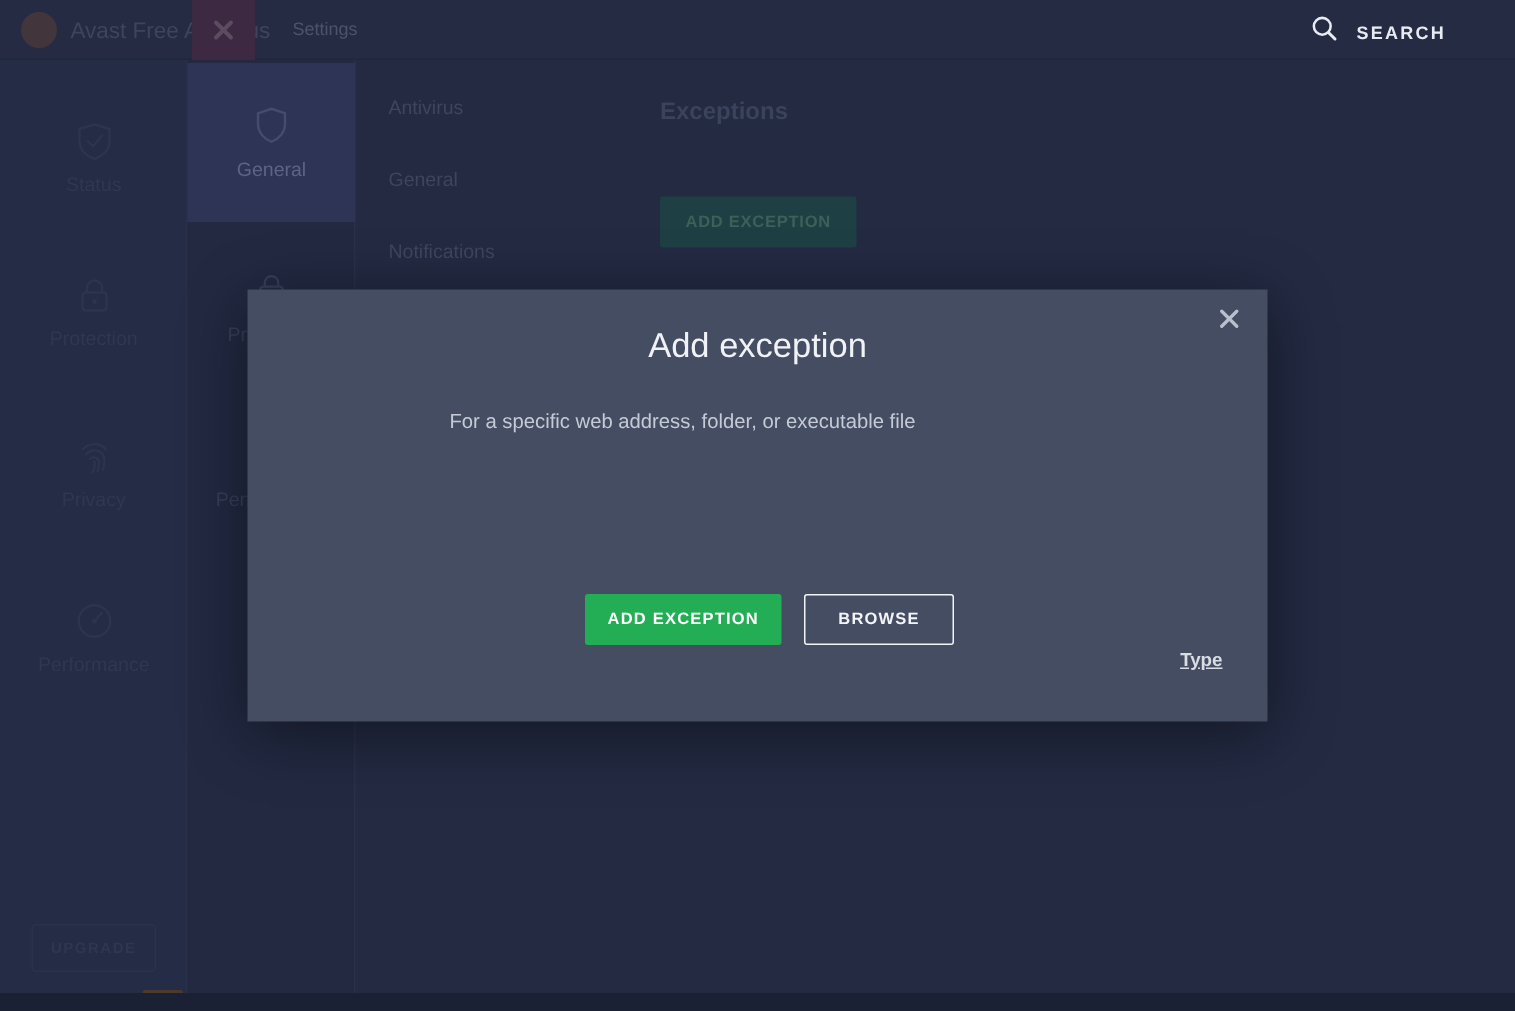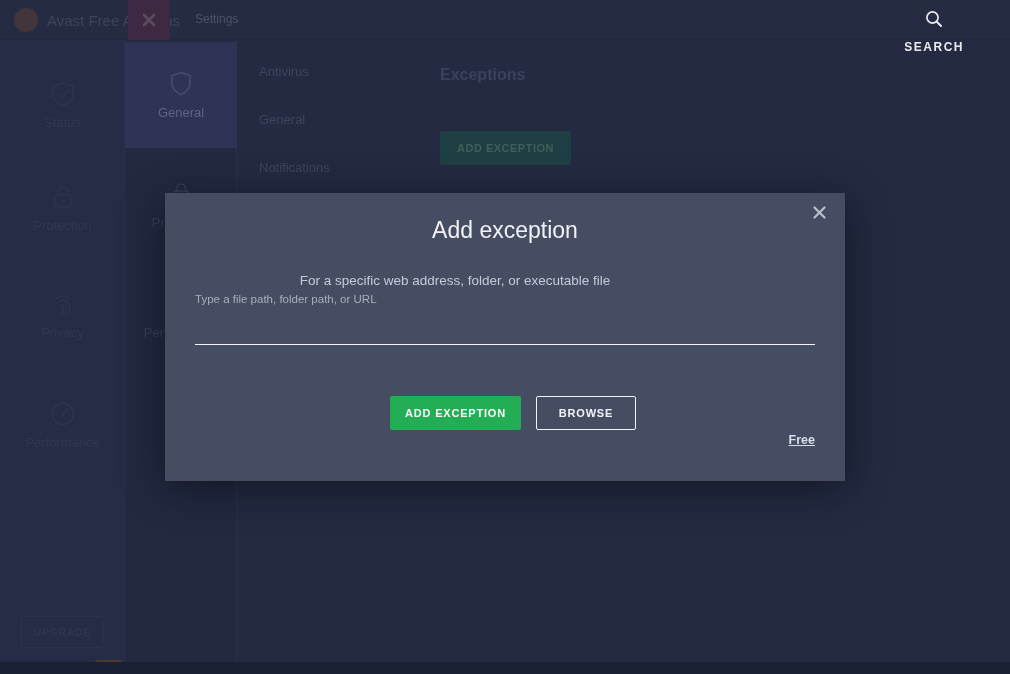--- a/index.html
+++ b/index.html
@@ -6,21 +6,21 @@
   body { background:#000; font-family:"Liberation Sans", sans-serif; }
   .app{ position:relative; width:1010px; height:674px; background:#232a42; overflow:hidden; }
 
   
   .topbar{ position:absolute; top:0; left:0; width:1010px; height:40px; background:#242b43; border-bottom:1px solid #202739; z-index:3; }
   .brand{ position:absolute; left:14px; top:8px; display:flex; align-items:center; gap:9px; }
   .logo-circle{ width:24px; height:24px; border-radius:50%; background:#42363c; }
   .app-title{ font-size:15px; color:#3e455b; white-space:nowrap; }
   .settings-close{ position:absolute; left:128px; top:0; width:42px; height:40px; background:#3d2a42; border:none; cursor:pointer; display:flex; align-items:center; justify-content:center; }
   .settings-title{ position:absolute; left:195px; top:12px; font-size:12px; color:#4d5369; }
-  .search{ position:absolute; right:46px; top:9px; display:flex; align-items:center; gap:11px; cursor:pointer;flex-direction:column; }
+  .search{ position:absolute; right:46px; top:9px; display:flex; align-items:flex-end; gap:11px; cursor:pointer; }
   .search-label{ font-size:12px; font-weight:bold; letter-spacing:1.5px; color:#e8ebf1; }
 
   
   .sidebar{ position:absolute; left:0; top:40px; width:125px; height:622px; background:#252c45; border-right:1px solid #2a3049; z-index:1; }
   .side-item{ position:absolute; left:0; width:125px; display:flex; flex-direction:column; align-items:center; gap:7px; cursor:pointer; }
   .side-item .lbl{ font-size:13px; color:#303850; }
   .upgrade-btn{ position:absolute; left:21px; top:576px; width:83px; height:32px; border:1px solid #2b324c; border-radius:3px; background:transparent; color:#2f3750; font-size:10px; font-weight:bold; letter-spacing:1px; font-family:"Liberation Sans", sans-serif; cursor:pointer; }
   .new-badge{ position:absolute; left:95px; top:620px; padding:2px 4px; background:#4d3a2d; color:#7e6450; font-size:8px; font-weight:bold; border-radius:2px; }
 
   
@@ -170,19 +170,18 @@
   <div class="modal">
     <button class="modal-close">
       <span>
         <svg width="13" height="13" viewBox="0 0 13 13">
             <path d="M1.5 1.5 L11.5 11.5 M11.5 1.5 L1.5 11.5" stroke="#b9bfcc" stroke-width="2.2" stroke-linecap="round"></path>
           </svg>
       </span>
     </button>
     <div class="modal-title">Add exception</div>
     <div class="modal-subtitle">For a specific web address, folder, or executable file</div>
-    <input class="modal-input" type="text" placeholder="Type a file path, folder path, or URL" style="">
     <button class="modal-add-btn">ADD EXCEPTION</button>
     <button class="modal-browse-btn">BROWSE</button>
-    <a class="modal-more">Free</a>
+    <a class="modal-more">Type</a>
   </div>
 
 </div>
 
 </body></html>

